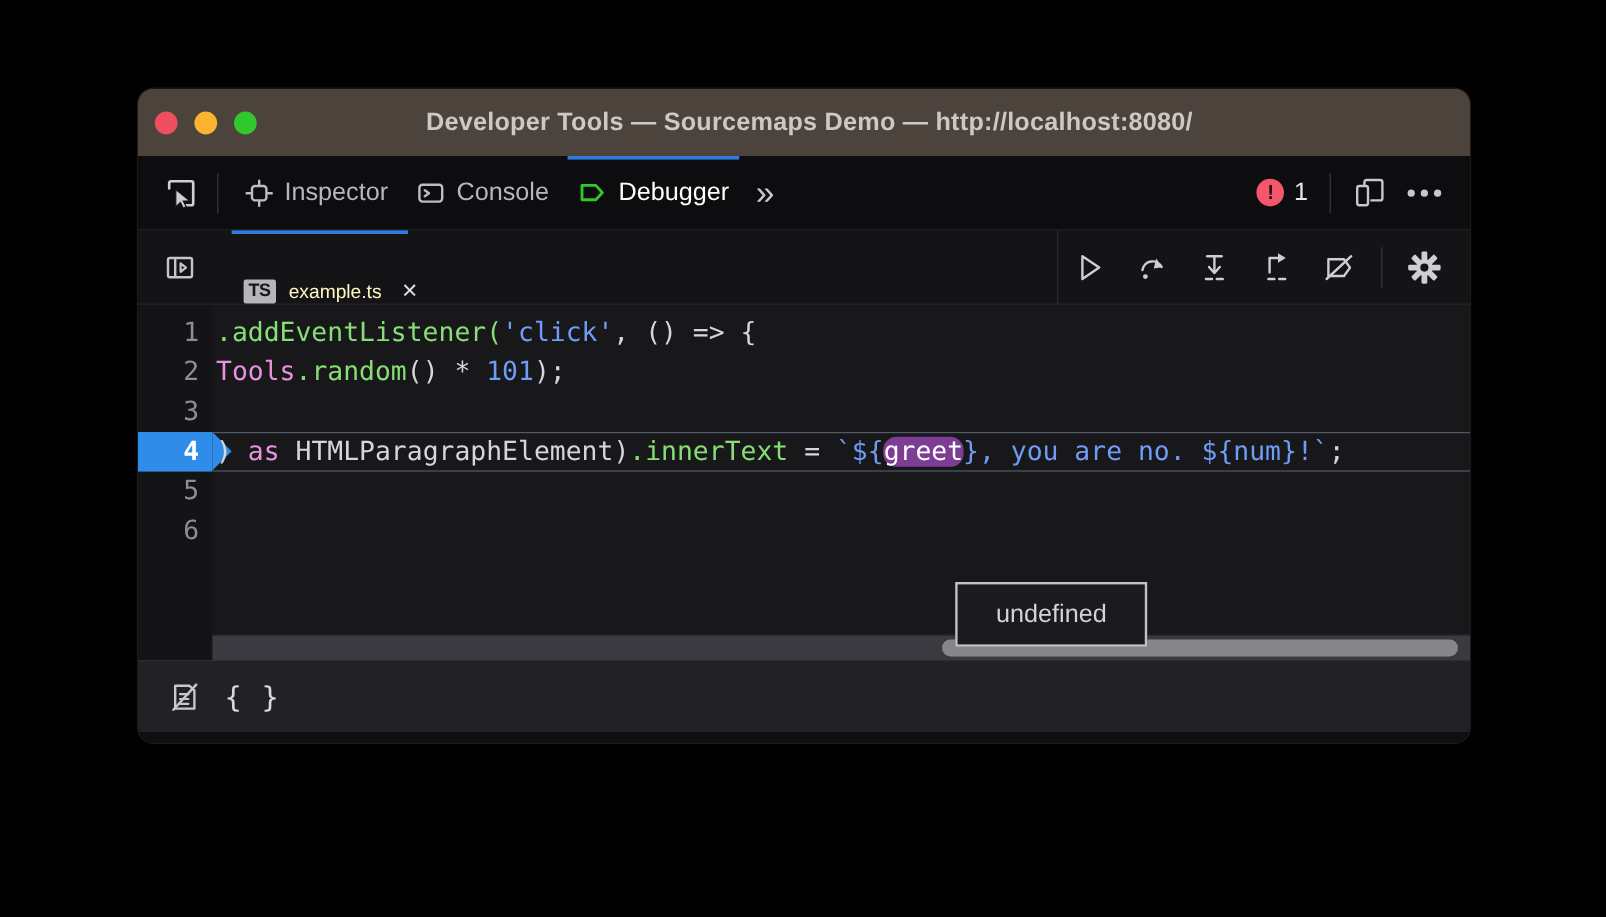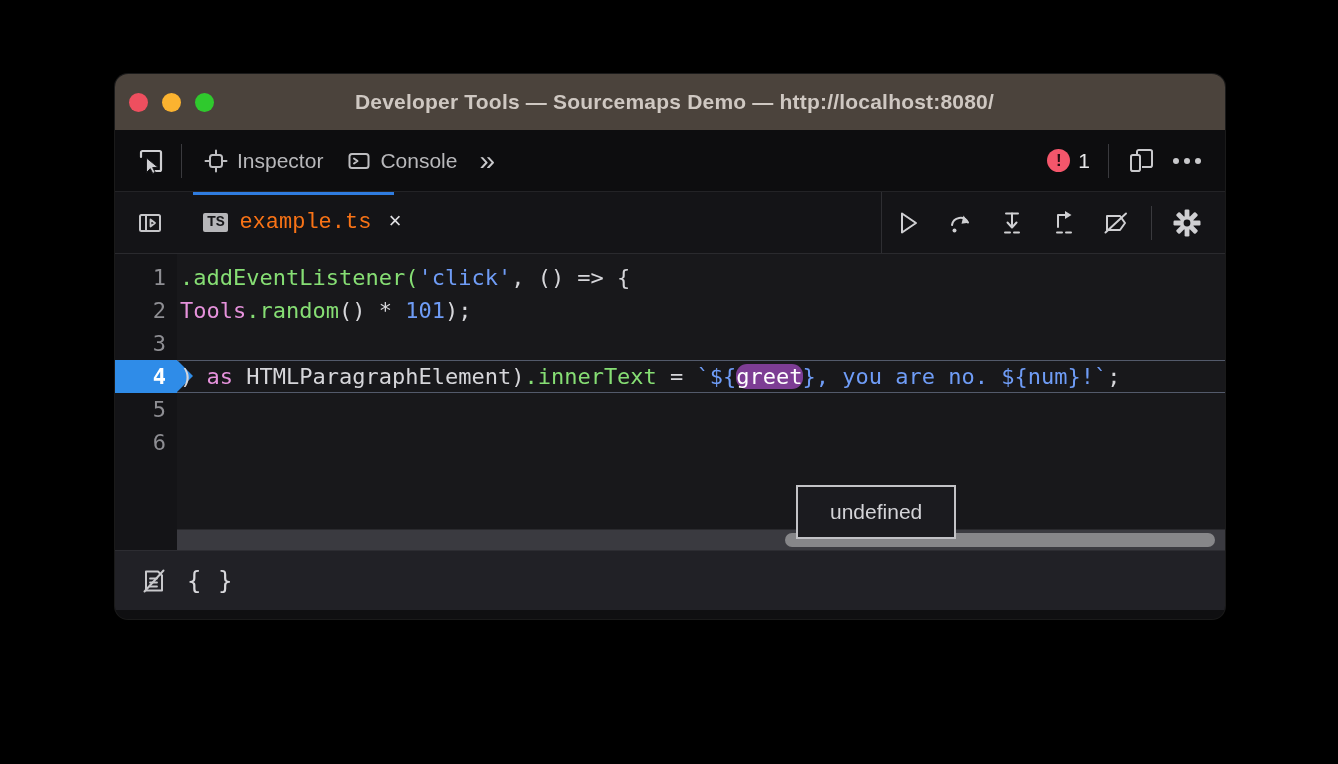--- a/index.html
+++ b/index.html
@@ -179,47 +179,46 @@
     height: 42px;
     display: flex;
     align-items: center;
     justify-content: center;
     cursor: pointer;
   }
   .file-tab {
     margin-left: 22px;
     height: 100%;
     display: flex;
-    align-items: center;
+    align-items: flex-end;
     gap: 11px;
     padding: 0 10px;
     position: relative;
     cursor: pointer;
-    font-family: Liberation Mono, monospace;
   }
   .file-tab::before {
     content: "";
     position: absolute;
     left: 0; right: 18px; top: 0;
     height: 3px;
     background: #2f7ce0;
   }
   .ts-badge {
     background: #b6b6b9;
     color: #17171a;
     font-size: 15px;
     font-weight: bold;
     padding: 2px 4px;
     border-radius: 2px;
     line-height: 1.05;
     letter-spacing: -0.3px;
   }
   .file-name {
-    color: #f97316;
-    font-size: 22px;
+    color: #fef9c3;
+    font-size: 16px;
     white-space: nowrap;
   }
   .tab-close {
     color: #e2e2e5;
     font-size: 22px;
     margin-left: 6px;
     line-height: 1;
     cursor: pointer;
   }
   .dbg-controls {
@@ -445,20 +444,28 @@
       <div class="tab">
         <span>
           <svg width="24" height="24" viewBox="0 0 24 24">
             <rect x="2.5" y="5" width="19" height="14" rx="2.5" fill="none" stroke="#bdbdc0" stroke-width="2"></rect>
             <path d="M7 9.5 L10.5 12 L7 14.5" fill="none" stroke="#bdbdc0" stroke-width="2" stroke-linecap="round" stroke-linejoin="round"></path>
           </svg>
         </span>
         <span class="tab-label">Console</span>
       </div>
 
+      <div class="tab active">
+        <span>
+          <svg width="25" height="25" viewBox="0 0 25 25">
+            <path d="M4 6.5 H15.5 L21 12.5 L15.5 18.5 H4 Z" fill="none" stroke="#2fc92d" stroke-width="2.4" stroke-linejoin="round"></path>
+          </svg>
+        </span>
+        <span class="tab-label">Debugger</span>
+      </div>
 
       <div class="chev-more">»</div>
 
       <div class="toolbar-right">
         <div class="err-badge">
           <span class="err-circle">!</span>
           <span class="err-count">1</span>
         </div>
         <div class="tb-sep"></div>
         <div class="tb-icon-btn">

